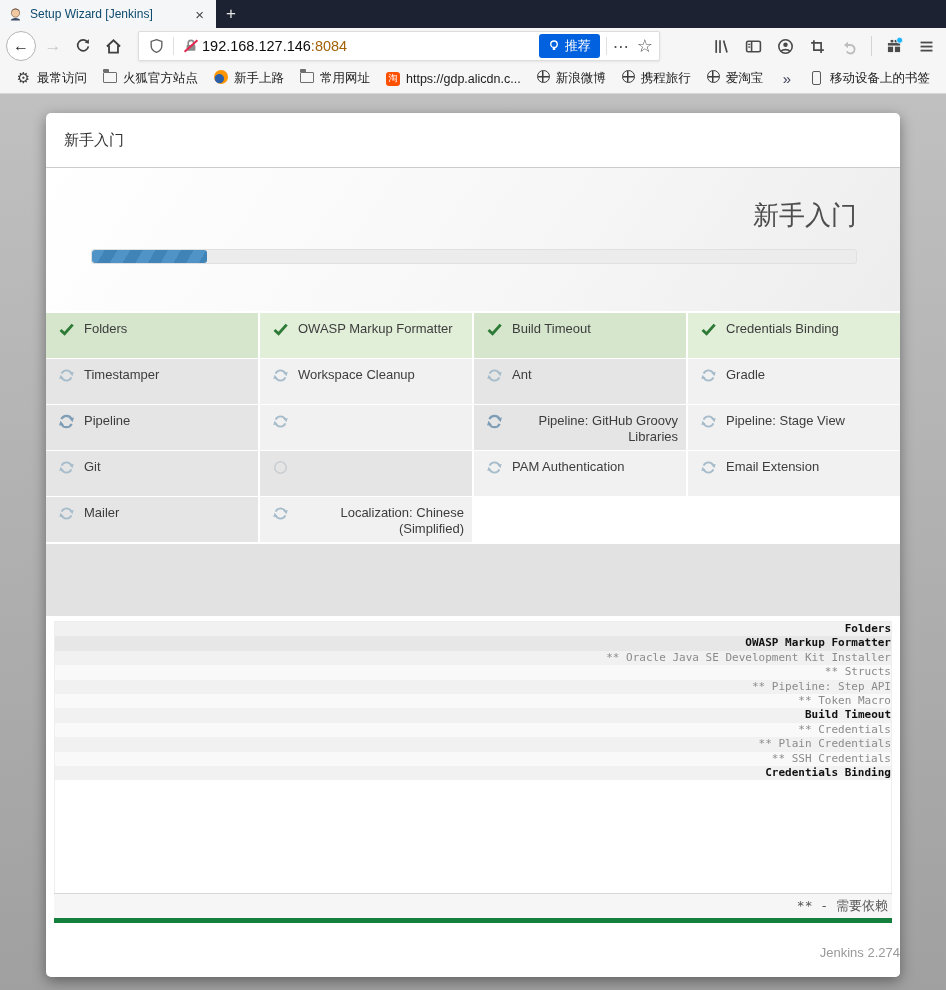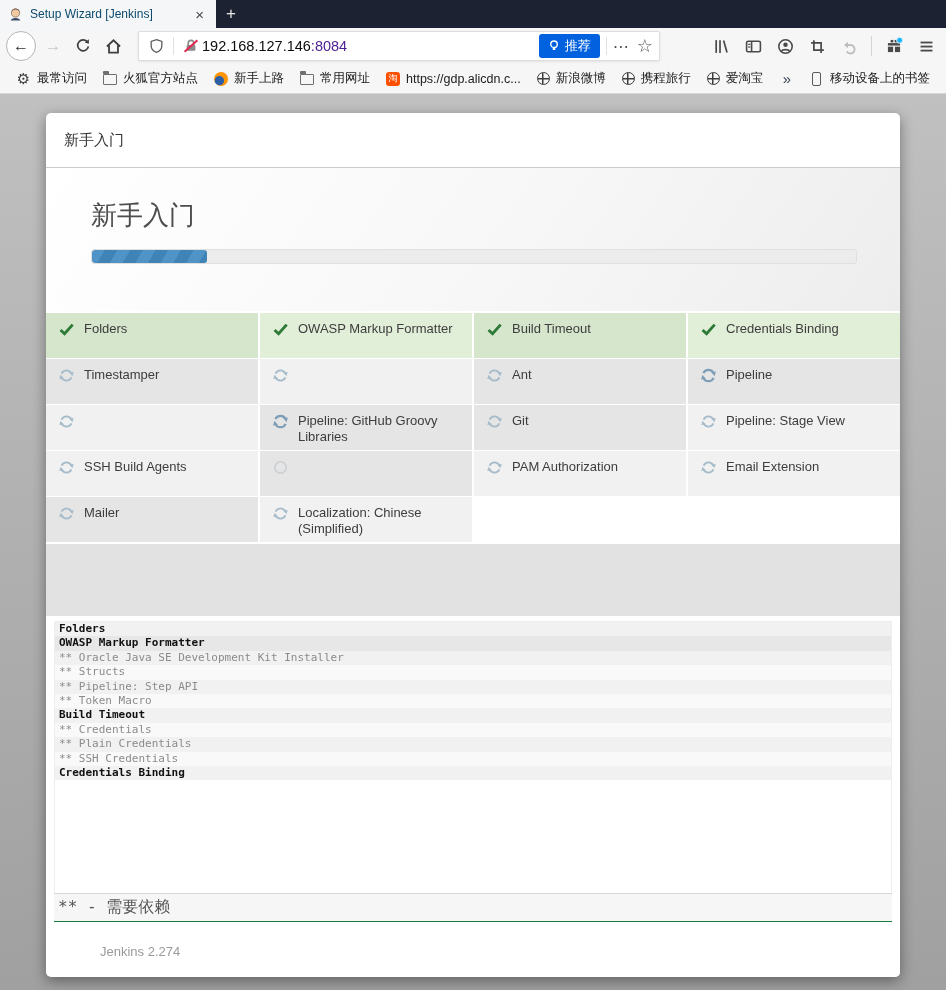--- a/index.html
+++ b/index.html
@@ -19,31 +19,31 @@
             font-size:17px; color:#2f2f2f; }
   .back-circle { width:30px; height:30px; border:1px solid #b5b5b5; border-radius:50%;
             background:#fff; display:flex; align-items:center; justify-content:center;
             font-size:16px; color:#2f2f2f; margin-right:2px; }
   .fwd { color:#c9c9c9; }
   .urlbar { flex:0 0 522px; height:30px; margin-left:10px; background:#fff;
             border:1px solid #ddd; border-radius:2px; box-shadow:0 1px 3px rgba(0,0,0,.08);
             display:flex; align-items:center; padding:0 6px; }
   .u-sep { width:1px; height:18px; background:#e0e0e0; margin:0 6px; }
   .url-text { flex:1; font-size:14.5px; color:#0c0c0d; white-space:nowrap; overflow:hidden; }
-  .url-port { color:#4c1d95; }
+  .url-port { color:#a16207; }
   .rec-pill { background:#0161df; color:#fff; font-size:13px; border-radius:3px;
               height:24px; display:flex; align-items:center; gap:5px; padding:0 9px; }
   .url-ico { display:flex; align-items:center; justify-content:center; width:22px; }
   .glyph { font-size:16px; color:#515151; }
   .right-icons { display:flex; align-items:center; margin-left:auto; gap:4px; }
   .ribtn { width:28px; height:28px; display:flex; align-items:center; justify-content:center; }
   .v-sep { width:1px; height:20px; background:#d4d4d4; margin:0 4px; }
   .bookmarksbar { height:30px; background:#f6f6f7; border-bottom:1px solid #d6d6d6;
                   display:flex; align-items:center; padding:0 10px; gap:4px; }
-  .bm-item { display:flex; align-items:center; gap:6px; padding:2px 6px; font-size:12.5px;
+  .bm-item { display:flex; align-items:flex-start; gap:6px; padding:2px 6px; font-size:12.5px;
              color:#202020; white-space:nowrap; }
   .bm-ico { width:15px; height:15px; display:inline-flex; align-items:center;
             justify-content:center; flex:none; }
   .ico-gear::before { content:"⚙"; font-size:15px; color:#3f3f3f; }
   .ico-folder { width:14px; height:11px; border:1.5px solid #6f6f6f; border-radius:1px;
                 position:relative; margin-top:2px; }
   .ico-folder::before { content:""; position:absolute; top:-4px; left:-1px; width:6px;
                 height:2.5px; background:#6f6f6f; border-radius:1px 1px 0 0; }
   .ico-firefox { width:14px; height:14px; border-radius:50%;
       background:radial-gradient(circle at 38% 62%, #2b5fa8 0 34%, #ff9500 42% 72%, #e66000 73%); }
@@ -54,21 +54,21 @@
       background:
         linear-gradient(#3c3c3c,#3c3c3c) center/100% 1.5px no-repeat,
         linear-gradient(#3c3c3c,#3c3c3c) center/1.5px 100% no-repeat; }
   .bm-overflow { margin-left:auto; font-size:15px; color:#3a4256; padding:0 8px; }
   .ico-phone { width:9px; height:14px; border:1.5px solid #5a5a5a; border-radius:2px; }
 
   
   .page { position:relative; height:896px; background:linear-gradient(#c0c0c0,#a0a0a0); }
   .modal { position:absolute; left:46px; top:19px; width:854px; height:864px;
            background:#fff; border-radius:5px; box-shadow:0 4px 14px rgba(0,0,0,.4);
-           overflow:hidden; display:flex; flex-direction:column; }
+           overflow:hidden; display:flex; flex-direction:column;text-align:right; }
   .dlg-titlebar { height:55px; display:flex; align-items:center; padding:0 18px;
            border-bottom:1px solid #ccc; font-size:15px; color:#333; flex:none; }
   .dlg-header { height:143px; flex:none; padding:30px 43px 0 45px;
            background:linear-gradient(125deg,#ffffff 0%,#f7f7f7 55%,#ededed 100%); }
   .dlg-h1 { font-size:26px; font-weight:400; color:#4d4d4d; margin-bottom:16px; }
   .progress-track { height:15px; background:#ececec; border:1px solid #e0e0e0;
            border-radius:3px; overflow:hidden; }
   .progress-fill { height:100%; border-radius:3px;
       background:repeating-linear-gradient(120deg,#4f93c7 0 11px,#3f83b7 11px 22px); }
 
@@ -94,21 +94,21 @@
              font-family:"DejaVu Sans Mono","Liberation Mono",monospace; font-size:11px;
              border:1px solid #eee; border-bottom:none; overflow:hidden; }
   .log-line { height:14.4px; line-height:14.4px; padding-left:4px; white-space:nowrap; }
   .log-line:nth-child(odd) { background:#f1f1f1; }
   .log-line:nth-child(even) { background:#f9f9f9; }
   .log-line.head { font-weight:bold; color:#111; }
   .log-line.dep { color:#8b8b8b; }
   .log-line.active { background:#e7e7e7; }
 
   .deps-note { margin:0 8px; flex:none; border-top:1px solid #d8d8d8;
-      border-bottom:1px solid #15803d; background:#f6f6f6; font-size:16px; color:#555;
+      border-bottom:5px solid #15803d; background:#f6f6f6; font-size:13px; color:#555;
       padding:3px 4px; font-family:"DejaVu Sans Mono","Liberation Mono",monospace; }
   .dlg-footer { flex:1; background:#fff; padding:22px 0 0 26px;
       font-size:13px; color:#9a9a9a;margin-left:28px; }
 
   svg { display:block; }
 </style>
 </head>
 <body>
 
 <div class="tabbar">
@@ -334,33 +334,47 @@
 
     <span class="pic pic-pending">
       <svg width="17" height="17" viewBox="0 0 16 16">
         <path d="M3.4 6.2 A5 5 0 0 1 12.6 6.2" fill="none" stroke="currentColor" stroke-width="1.7"></path>
         <polygon points="14.8,4.6 13.6,8.7 10.8,5.3" fill="currentColor"></polygon>
         <path d="M12.6 9.8 A5 5 0 0 1 3.4 9.8" fill="none" stroke="currentColor" stroke-width="1.7"></path>
         <polygon points="1.2,11.4 2.4,7.3 5.2,10.7" fill="currentColor"></polygon>
       </svg>
     </span>
 
+    <span class="pname">Workspace Cleanup</span>
   </div>
         <div class="pcell col-odd st-pending">
 
     <span class="pic pic-pending">
       <svg width="17" height="17" viewBox="0 0 16 16">
         <path d="M3.4 6.2 A5 5 0 0 1 12.6 6.2" fill="none" stroke="currentColor" stroke-width="1.7"></path>
         <polygon points="14.8,4.6 13.6,8.7 10.8,5.3" fill="currentColor"></polygon>
         <path d="M12.6 9.8 A5 5 0 0 1 3.4 9.8" fill="none" stroke="currentColor" stroke-width="1.7"></path>
         <polygon points="1.2,11.4 2.4,7.3 5.2,10.7" fill="currentColor"></polygon>
       </svg>
     </span>
 
     <span class="pname">Ant</span>
+  </div>
+        <div class="pcell col-even st-pending">
+
+    <span class="pic pic-pending">
+      <svg width="17" height="17" viewBox="0 0 16 16">
+        <path d="M3.4 6.2 A5 5 0 0 1 12.6 6.2" fill="none" stroke="currentColor" stroke-width="1.7"></path>
+        <polygon points="14.8,4.6 13.6,8.7 10.8,5.3" fill="currentColor"></polygon>
+        <path d="M12.6 9.8 A5 5 0 0 1 3.4 9.8" fill="none" stroke="currentColor" stroke-width="1.7"></path>
+        <polygon points="1.2,11.4 2.4,7.3 5.2,10.7" fill="currentColor"></polygon>
+      </svg>
+    </span>
+
+    <span class="pname">Gradle</span>
   </div>
         <div class="pcell col-odd st-installing">
 
     <span class="pic pic-installing">
       <svg width="17" height="17" viewBox="0 0 16 16">
         <path d="M3.2 5.8 A5.2 5.2 0 0 1 12.8 5.8" fill="none" stroke="currentColor" stroke-width="2.1"></path>
         <polygon points="15,4.2 13.7,8.7 10.7,5" fill="currentColor"></polygon>
         <path d="M12.8 10.2 A5.2 5.2 0 0 1 3.2 10.2" fill="none" stroke="currentColor" stroke-width="2.1"></path>
         <polygon points="1,11.8 2.3,7.3 5.3,11" fill="currentColor"></polygon>
       </svg>
@@ -386,79 +400,66 @@
       <svg width="17" height="17" viewBox="0 0 16 16">
         <path d="M3.2 5.8 A5.2 5.2 0 0 1 12.8 5.8" fill="none" stroke="currentColor" stroke-width="2.1"></path>
         <polygon points="15,4.2 13.7,8.7 10.7,5" fill="currentColor"></polygon>
         <path d="M12.8 10.2 A5.2 5.2 0 0 1 3.2 10.2" fill="none" stroke="currentColor" stroke-width="2.1"></path>
         <polygon points="1,11.8 2.3,7.3 5.3,11" fill="currentColor"></polygon>
       </svg>
     </span>
 
     <span class="pname">Pipeline: GitHub Groovy Libraries</span>
   </div>
+        <div class="pcell col-even st-pending">
+
+    <span class="pic pic-pending">
+      <svg width="17" height="17" viewBox="0 0 16 16">
+        <path d="M3.4 6.2 A5 5 0 0 1 12.6 6.2" fill="none" stroke="currentColor" stroke-width="1.7"></path>
+        <polygon points="14.8,4.6 13.6,8.7 10.8,5.3" fill="currentColor"></polygon>
+        <path d="M12.6 9.8 A5 5 0 0 1 3.4 9.8" fill="none" stroke="currentColor" stroke-width="1.7"></path>
+        <polygon points="1.2,11.4 2.4,7.3 5.2,10.7" fill="currentColor"></polygon>
+      </svg>
+    </span>
+
+    <span class="pname">Pipeline: Stage View</span>
+  </div>
         <div class="pcell col-odd st-pending">
 
     <span class="pic pic-pending">
       <svg width="17" height="17" viewBox="0 0 16 16">
         <path d="M3.4 6.2 A5 5 0 0 1 12.6 6.2" fill="none" stroke="currentColor" stroke-width="1.7"></path>
         <polygon points="14.8,4.6 13.6,8.7 10.8,5.3" fill="currentColor"></polygon>
         <path d="M12.6 9.8 A5 5 0 0 1 3.4 9.8" fill="none" stroke="currentColor" stroke-width="1.7"></path>
         <polygon points="1.2,11.4 2.4,7.3 5.2,10.7" fill="currentColor"></polygon>
       </svg>
     </span>
 
     <span class="pname">Git</span>
   </div>
-        <div class="pcell col-even st-pending">
-
-    <span class="pic pic-pending">
-      <svg width="17" height="17" viewBox="0 0 16 16">
-        <path d="M3.4 6.2 A5 5 0 0 1 12.6 6.2" fill="none" stroke="currentColor" stroke-width="1.7"></path>
-        <polygon points="14.8,4.6 13.6,8.7 10.8,5.3" fill="currentColor"></polygon>
-        <path d="M12.6 9.8 A5 5 0 0 1 3.4 9.8" fill="none" stroke="currentColor" stroke-width="1.7"></path>
-        <polygon points="1.2,11.4 2.4,7.3 5.2,10.7" fill="currentColor"></polygon>
-      </svg>
-    </span>
-
-    <span class="pname">Pipeline: Stage View</span>
-  </div>
-        <div class="pcell col-even st-pending">
-
-    <span class="pic pic-pending">
-      <svg width="17" height="17" viewBox="0 0 16 16">
-        <path d="M3.4 6.2 A5 5 0 0 1 12.6 6.2" fill="none" stroke="currentColor" stroke-width="1.7"></path>
-        <polygon points="14.8,4.6 13.6,8.7 10.8,5.3" fill="currentColor"></polygon>
-        <path d="M12.6 9.8 A5 5 0 0 1 3.4 9.8" fill="none" stroke="currentColor" stroke-width="1.7"></path>
-        <polygon points="1.2,11.4 2.4,7.3 5.2,10.7" fill="currentColor"></polygon>
-      </svg>
-    </span>
-
-    <span class="pname">SSH Build Agents</span>
-  </div>
         <div class="pcell col-odd st-none">
 
     <span class="pic pic-none">
       <svg width="17" height="17" viewBox="0 0 16 16">
         <circle cx="8" cy="8" r="5.4" fill="none" stroke="#c9ced2" stroke-width="1.5"></circle>
       </svg>
     </span>
   </div>
         <div class="pcell col-even st-pending">
 
     <span class="pic pic-pending">
       <svg width="17" height="17" viewBox="0 0 16 16">
         <path d="M3.4 6.2 A5 5 0 0 1 12.6 6.2" fill="none" stroke="currentColor" stroke-width="1.7"></path>
         <polygon points="14.8,4.6 13.6,8.7 10.8,5.3" fill="currentColor"></polygon>
         <path d="M12.6 9.8 A5 5 0 0 1 3.4 9.8" fill="none" stroke="currentColor" stroke-width="1.7"></path>
         <polygon points="1.2,11.4 2.4,7.3 5.2,10.7" fill="currentColor"></polygon>
       </svg>
     </span>
 
-    <span class="pname">PAM Authorization</span>
+    <span class="pname">PAM Authentication</span>
   </div>
         <div class="pcell col-even st-pending">
 
     <span class="pic pic-pending">
       <svg width="17" height="17" viewBox="0 0 16 16">
         <path d="M3.4 6.2 A5 5 0 0 1 12.6 6.2" fill="none" stroke="currentColor" stroke-width="1.7"></path>
         <polygon points="14.8,4.6 13.6,8.7 10.8,5.3" fill="currentColor"></polygon>
         <path d="M12.6 9.8 A5 5 0 0 1 3.4 9.8" fill="none" stroke="currentColor" stroke-width="1.7"></path>
         <polygon points="1.2,11.4 2.4,7.3 5.2,10.7" fill="currentColor"></polygon>
       </svg>

